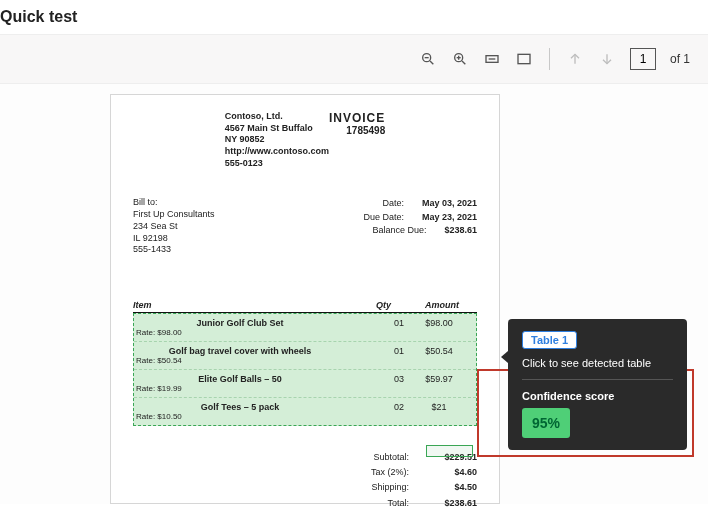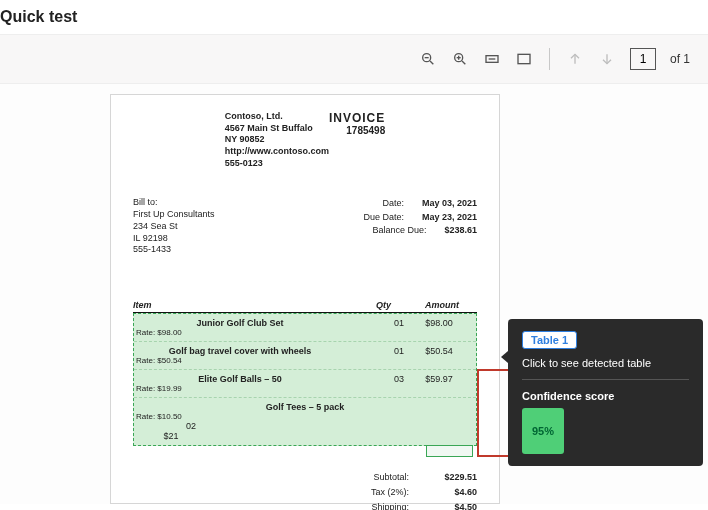--- a/index.html
+++ b/index.html
@@ -86,21 +86,21 @@
   .col-qty { width: 60px; text-align: right; }
   .col-amt { width: 70px; text-align: center; }
   .highlight-zone {
     background: #d4eed7;
     border: 1px dashed #3aa655;
   }
   .trow {
     display: flex; padding: 4px 2px;
     border-bottom: 1px dashed #a7d4ae;
   }
-  .trow:last-child { border-bottom: none; flex-direction: column; }
+  .trow:last-child { border-bottom: none; }
   .trow .main { font-weight: 700; text-align: center; }
   .trow .sub { font-weight: 400; font-size: 8px; }
 
   .totals { margin-top: 24px; }
   .totline { display: flex; justify-content: flex-end; line-height: 1.7; font-weight: 600; }
   .totline .tlbl { width: 80px; text-align: right; margin-right: 14px; font-weight: 400; }
   .totline .tval { width: 54px; text-align: right; }
   .subtotal-hl {
     position: absolute;
     border: 1px solid #3aa655;
@@ -114,21 +114,21 @@
     pointer-events: none;
   }
 
   .tooltip-card {
     position: absolute;
     background: #2a2a2a;
     color: #fff;
     border-radius: 4px;
     padding: 12px 14px;
     font-size: 12px;
-    width: 195px;
+    width: 179px;
   }
   .tooltip-card::before {
     content: "";
     position: absolute;
     left: -7px;
     top: 32px;
     border-top: 6px solid transparent;
     border-bottom: 6px solid transparent;
     border-right: 7px solid #2a2a2a;
   }
@@ -145,23 +145,23 @@
   }
   .tooltip-sub { font-size: 11px; color: #fff; margin-bottom: 10px; }
   .tooltip-hr { border: none; border-top: 1px solid #555; margin: 6px 0 10px; }
   .conf-lbl { font-size: 11px; font-weight: 600; margin-bottom: 6px; }
   .conf-badge {
     display: inline-block;
     background: #4fcf77;
     color: #0a3;
     color: #063;
     font-weight: 700;
-    padding: 17px 10px;
+    padding: 7px 10px;
     border-radius: 3px;
-    font-size: 11px;
+    font-size: 14px;
   }
 </style>
 </head>
 <body>
 
 <div class="header-title">Quick test</div>
 
 <div class="toolbar-area">
   <span class="tool-icon">
     <svg viewBox="0 0 24 24" fill="none" stroke="currentColor" stroke-width="2">

